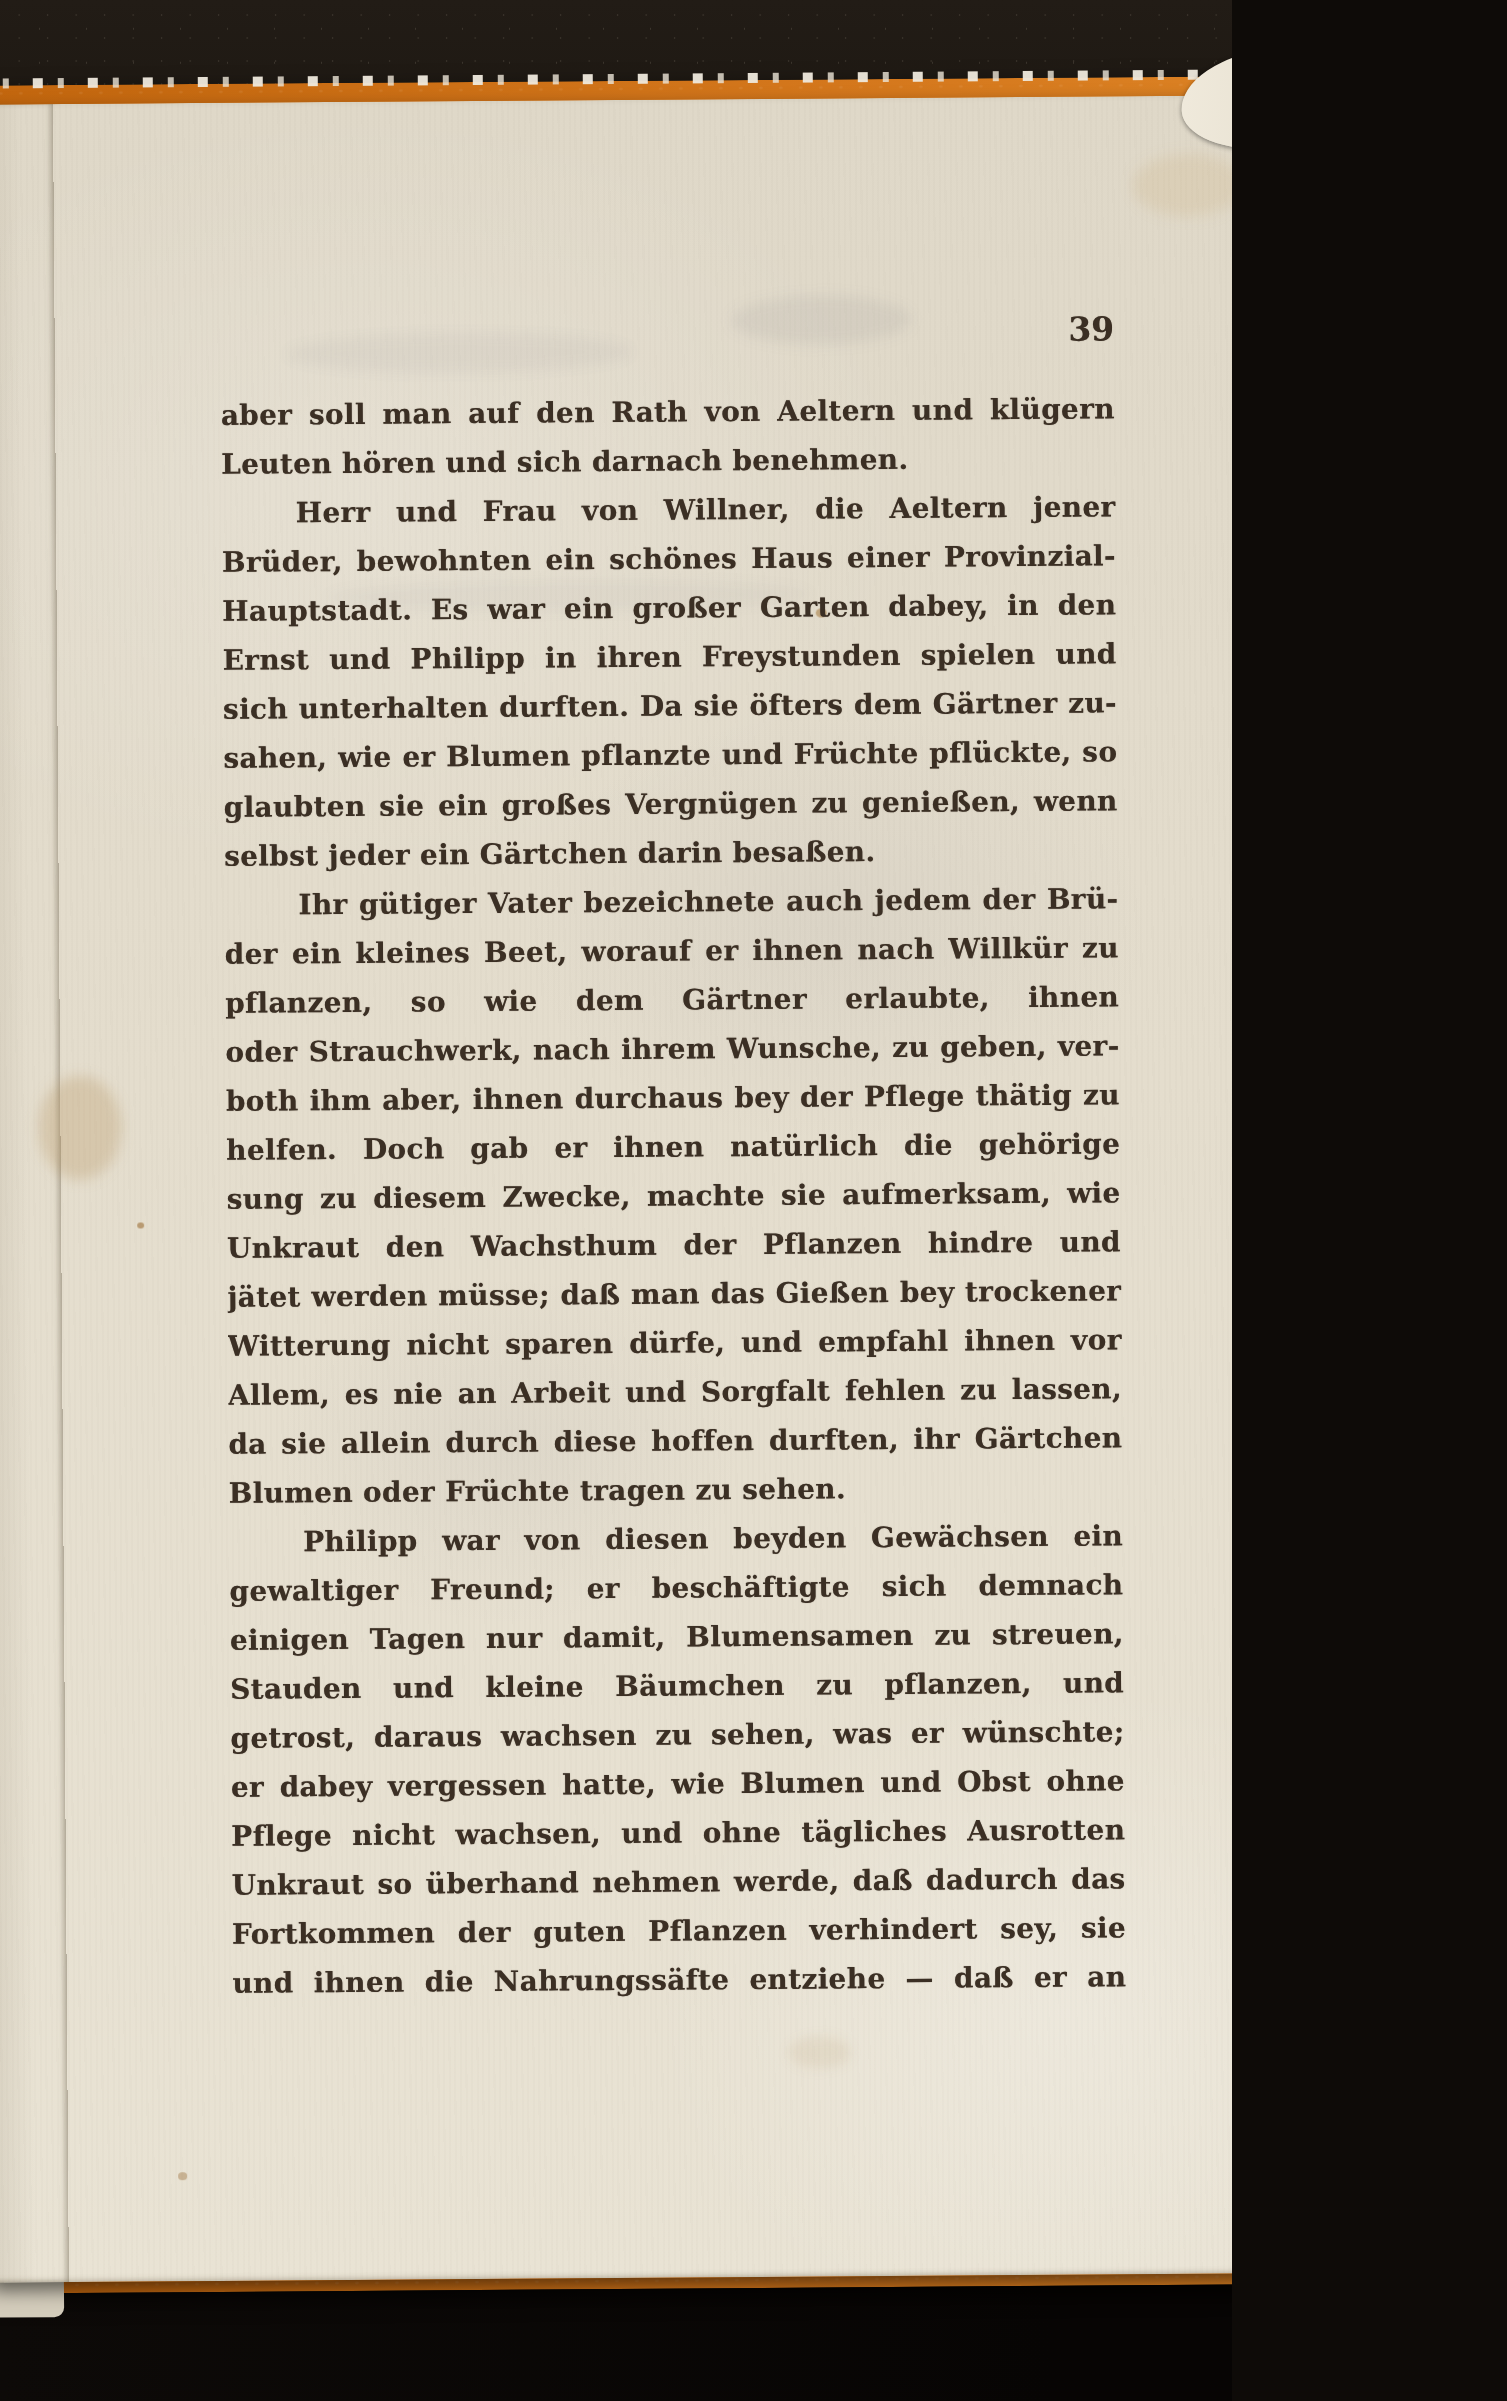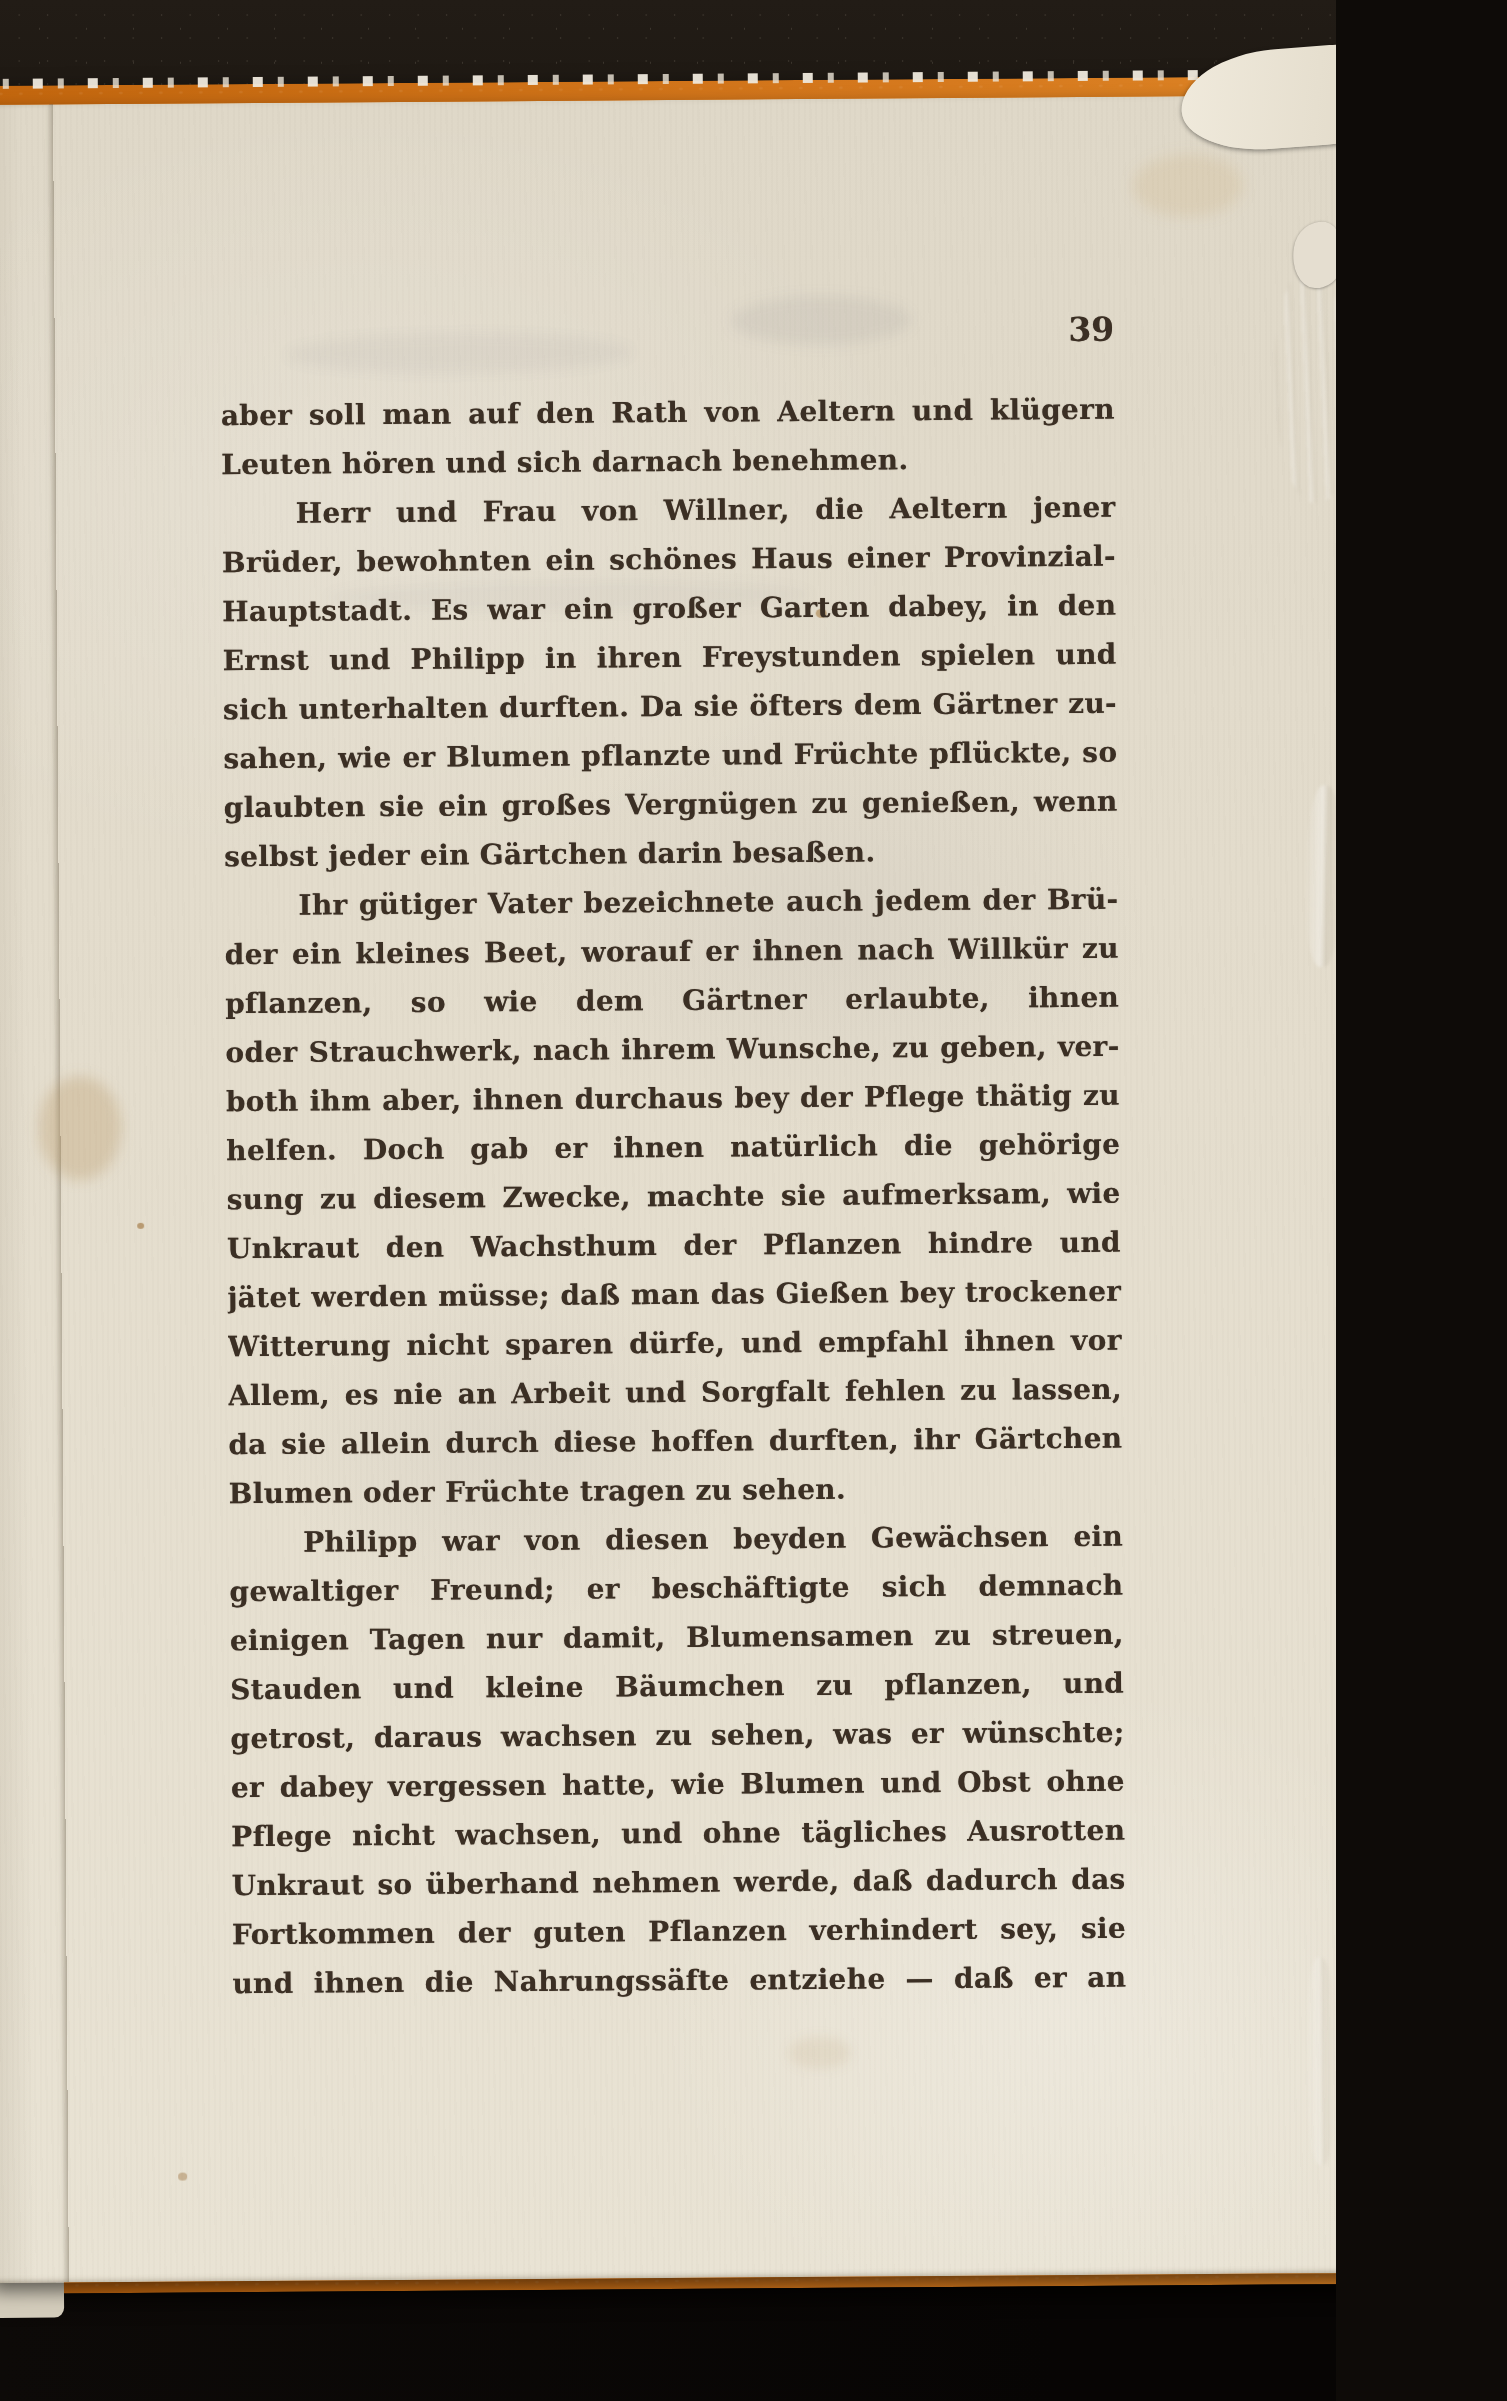--- a/index.html
+++ b/index.html
@@ -1,16 +1,16 @@
 <!DOCTYPE html>
 <html style="--paper: #dfd8c8; --ink: #3b2f24; --cover-orange: #d4771c; --cover-orange-dark: #c2660e; --backdrop: #17120c; --page-edge-gray: #b4ab97; --fragment-white: #ece6d8;font-size:11px"><head>
 <meta charset="utf-8">
 <style>
   html,body{margin:0;padding:0;background:#0e0b08;}
-  .scene{position:relative;width:1336px;height:2401px;overflow:hidden;
+  .scene{position:relative;width:1232px;height:2401px;overflow:hidden;
          background:linear-gradient(180deg,#221c16 0%,#1d1812 6%,#171209 55%,#14100a 92%,#090605 95.5%,#080504 100%);
          font-family:"DejaVu Serif","Liberation Serif",serif;}
   .backdrop-top{position:absolute;left:0;top:0;width:1507px;height:111px;
          background-image:radial-gradient(rgba(210,198,175,.28) 0.7px,transparent 1px),radial-gradient(rgba(180,170,150,.18) 0.7px,transparent 1px);
          background-size:28.5px 23px,47px 34px;background-position:4.9px 3.5px,16px 11.8px;}
   .backdrop-right{position:absolute;left:1409px;top:0;width:99px;height:2401px;background:#16110a;
          background-image:radial-gradient(rgba(215,205,180,.3) 0.7px,transparent 1px),radial-gradient(rgba(170,160,140,.2) 0.7px,transparent 1px);
          background-size:30px 26px,42px 37px;box-shadow:inset 9.7px 0 15.3px -8.3px #000;}
   .backdrop-bottom{position:absolute;left:0;top:2284px;width:1507px;height:117px;
          background:linear-gradient(90deg,#0d0a08,#070504 70%);}

